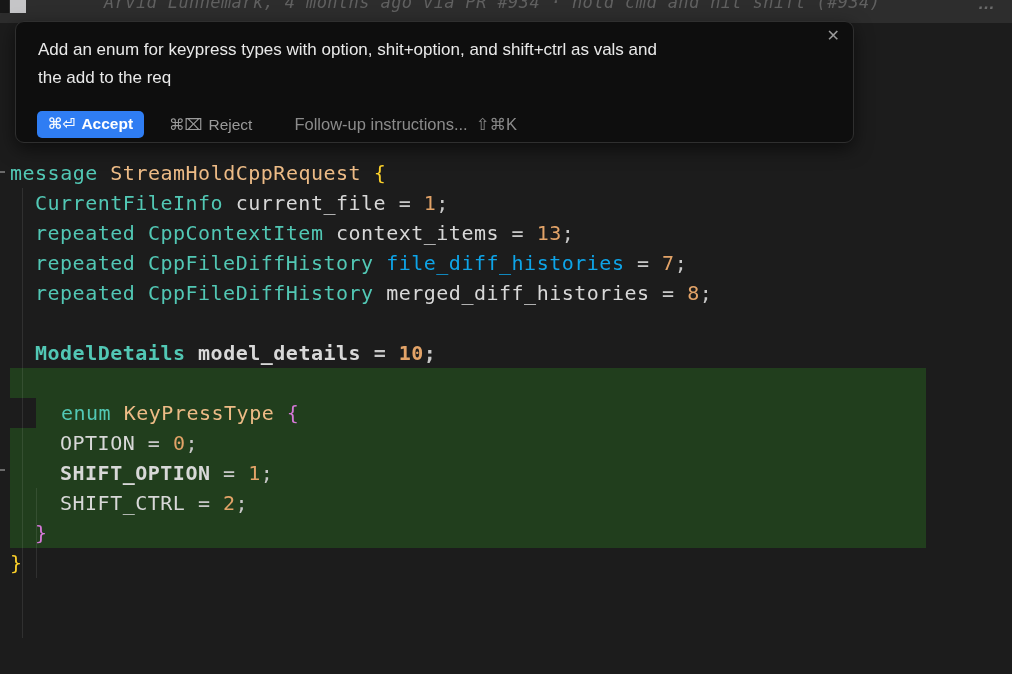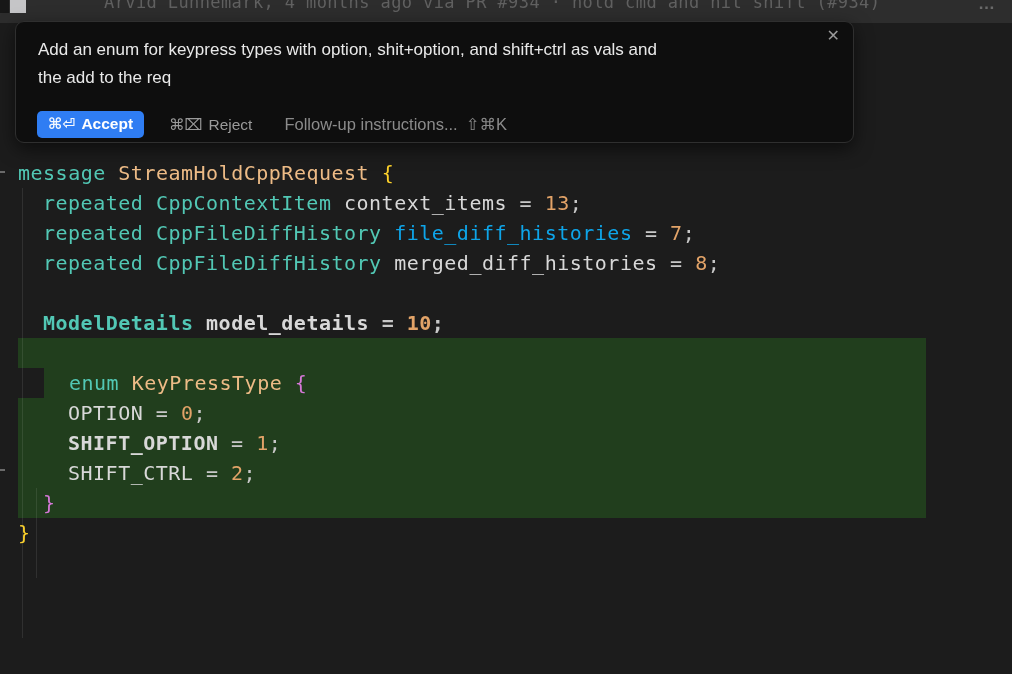--- a/index.html
+++ b/index.html
@@ -6,21 +6,21 @@
   html,body { width:1012px; height:674px; overflow:hidden; }
   body {
     background:#1c1c1c;
     font-family:"Liberation Sans","DejaVu Sans",sans-serif;
     position:relative;
   }
 
   
   .blame-bar {
     position:absolute; top:0; left:0; width:1012px; height:23px;
-    background:#2d2d2d; overflow:hidden;
+    background:#2d2d2d; overflow:hidden;font-style:italic;
   }
   .blame-notch { position:absolute; left:0; top:0; width:9px; height:13px; background:#171717; }
   .blame-thumb { position:absolute; left:10px; top:0; width:16px; height:13px; background:#c5c5c7; }
   .blame-text {
     position:absolute; left:104px; top:-8px;
     font-family:"DejaVu Sans Mono","Liberation Mono",monospace;
     font-size:17px; letter-spacing:0.4px; color:#606060; white-space:pre;
   }
   .blame-more {
     position:absolute; right:16px; top:-6px; color:#6a6a6a;
@@ -50,29 +50,29 @@
     padding:4px 11px 5px 11px; font-size:15.5px; font-weight:700;
     font-family:"Liberation Sans","DejaVu Sans",sans-serif;
   }
   .accept-btn .kbd { font-weight:600; opacity:0.95; }
   .reject-btn {
     display:inline-flex; align-items:center; gap:6px; margin-left:25px;
     background:none; border:none; color:#9a9a9a; font-size:15.5px;
     font-family:"Liberation Sans","DejaVu Sans",sans-serif;
   }
   .followup {
-    display:inline-flex; align-items:center; gap:8px; margin-left:32px;
+    display:inline-flex; align-items:center; gap:8px; margin-left:42px;
     color:#8b8b8b; font-size:16.5px;
   }
 
   
   .code-area {
     position:absolute; top:158px; left:0; width:926px;
     font-family:"DejaVu Sans Mono","Liberation Mono",monospace;
-    font-size:20px; letter-spacing:0.5px; line-height:30px;padding-left:8px;
+    font-size:20px; letter-spacing:0.5px; line-height:30px;
   }
   .code-line {
     height:30px; margin-left:10px; white-space:pre;
   }
   .code-line.green { background:var(--green-bg,#213e1d); }
 
   .indent-guide {
     position:absolute; width:1px; background:rgba(255,255,255,0.09);
     z-index:2; pointer-events:none;
   }
@@ -110,20 +110,21 @@
     </button>
     <span class="followup">
       <span>Follow-up instructions...</span>
       <span>⇧⌘K</span>
     </span>
   </div>
 </div>
 
 <div class="code-area" id="code-area">
     <div class="code-line" style="padding-left: 0px;"><span style="color: rgb(82, 200, 181);">message </span><span style="color: rgb(237, 187, 134);">StreamHoldCppRequest </span><span style="color: rgb(252, 209, 42);">{</span></div>
+    <div class="code-line" style="padding-left: 25px;"><span style="color: rgb(82, 200, 181);">CurrentFileInfo </span><span style="color: rgb(216, 216, 216);">current_file </span><span style="color: rgb(200, 200, 200);">= </span><span style="color: rgb(226, 163, 104);">1</span><span style="color: rgb(200, 200, 200);">;</span></div>
     <div class="code-line" style="padding-left: 25px;"><span style="color: rgb(82, 200, 181);">repeated </span><span style="color: rgb(82, 200, 181);">CppContextItem </span><span style="color: rgb(216, 216, 216);">context_items </span><span style="color: rgb(200, 200, 200);">= </span><span style="color: rgb(226, 163, 104);">13</span><span style="color: rgb(200, 200, 200);">;</span></div>
     <div class="code-line" style="padding-left: 25px;"><span style="color: rgb(82, 200, 181);">repeated </span><span style="color: rgb(82, 200, 181);">CppFileDiffHistory </span><span style="color: #0ea5e9;">file_diff_histories </span><span style="color: rgb(200, 200, 200);">= </span><span style="color: rgb(226, 163, 104);">7</span><span style="color: rgb(200, 200, 200);">;</span></div>
     <div class="code-line" style="padding-left: 25px;"><span style="color: rgb(82, 200, 181);">repeated </span><span style="color: rgb(82, 200, 181);">CppFileDiffHistory </span><span style="color: rgb(216, 216, 216);">merged_diff_histories </span><span style="color: rgb(200, 200, 200);">= </span><span style="color: rgb(226, 163, 104);">8</span><span style="color: rgb(200, 200, 200);">;</span></div>
     <div class="code-line" style="padding-left: 0px;"></div>
     <div class="code-line" style="padding-left: 25px; font-weight: bold;"><span style="color: rgb(82, 200, 181);">ModelDetails </span><span style="color: rgb(216, 216, 216);">model_details </span><span style="color: rgb(200, 200, 200);">= </span><span style="color: rgb(226, 163, 104);">10</span><span style="color: rgb(200, 200, 200);">;</span></div>
     <div class="code-line green" style="padding-left: 0px;"></div>
     <div class="code-line green" style="padding-left: 25px; margin-left: 36px;"><span style="color: rgb(82, 200, 181);">enum </span><span style="color: rgb(237, 187, 134);">KeyPressType </span><span style="color: rgb(214, 120, 216);">{</span></div>
     <div class="code-line green" style="padding-left: 50px;"><span style="color: rgb(216, 216, 216);">OPTION </span><span style="color: rgb(200, 200, 200);">= </span><span style="color: rgb(226, 163, 104);">0</span><span style="color: rgb(200, 200, 200);">;</span></div>
     <div class="code-line green" style="padding-left: 50px;"><span style="color: rgb(216, 216, 216); font-weight: bold;">SHIFT_OPTION </span><span style="color: rgb(200, 200, 200);">= </span><span style="color: rgb(226, 163, 104);">1</span><span style="color: rgb(200, 200, 200);">;</span></div>
     <div class="code-line green" style="padding-left: 50px;"><span style="color: rgb(216, 216, 216);">SHIFT_CTRL </span><span style="color: rgb(200, 200, 200);">= </span><span style="color: rgb(226, 163, 104);">2</span><span style="color: rgb(200, 200, 200);">;</span></div>

